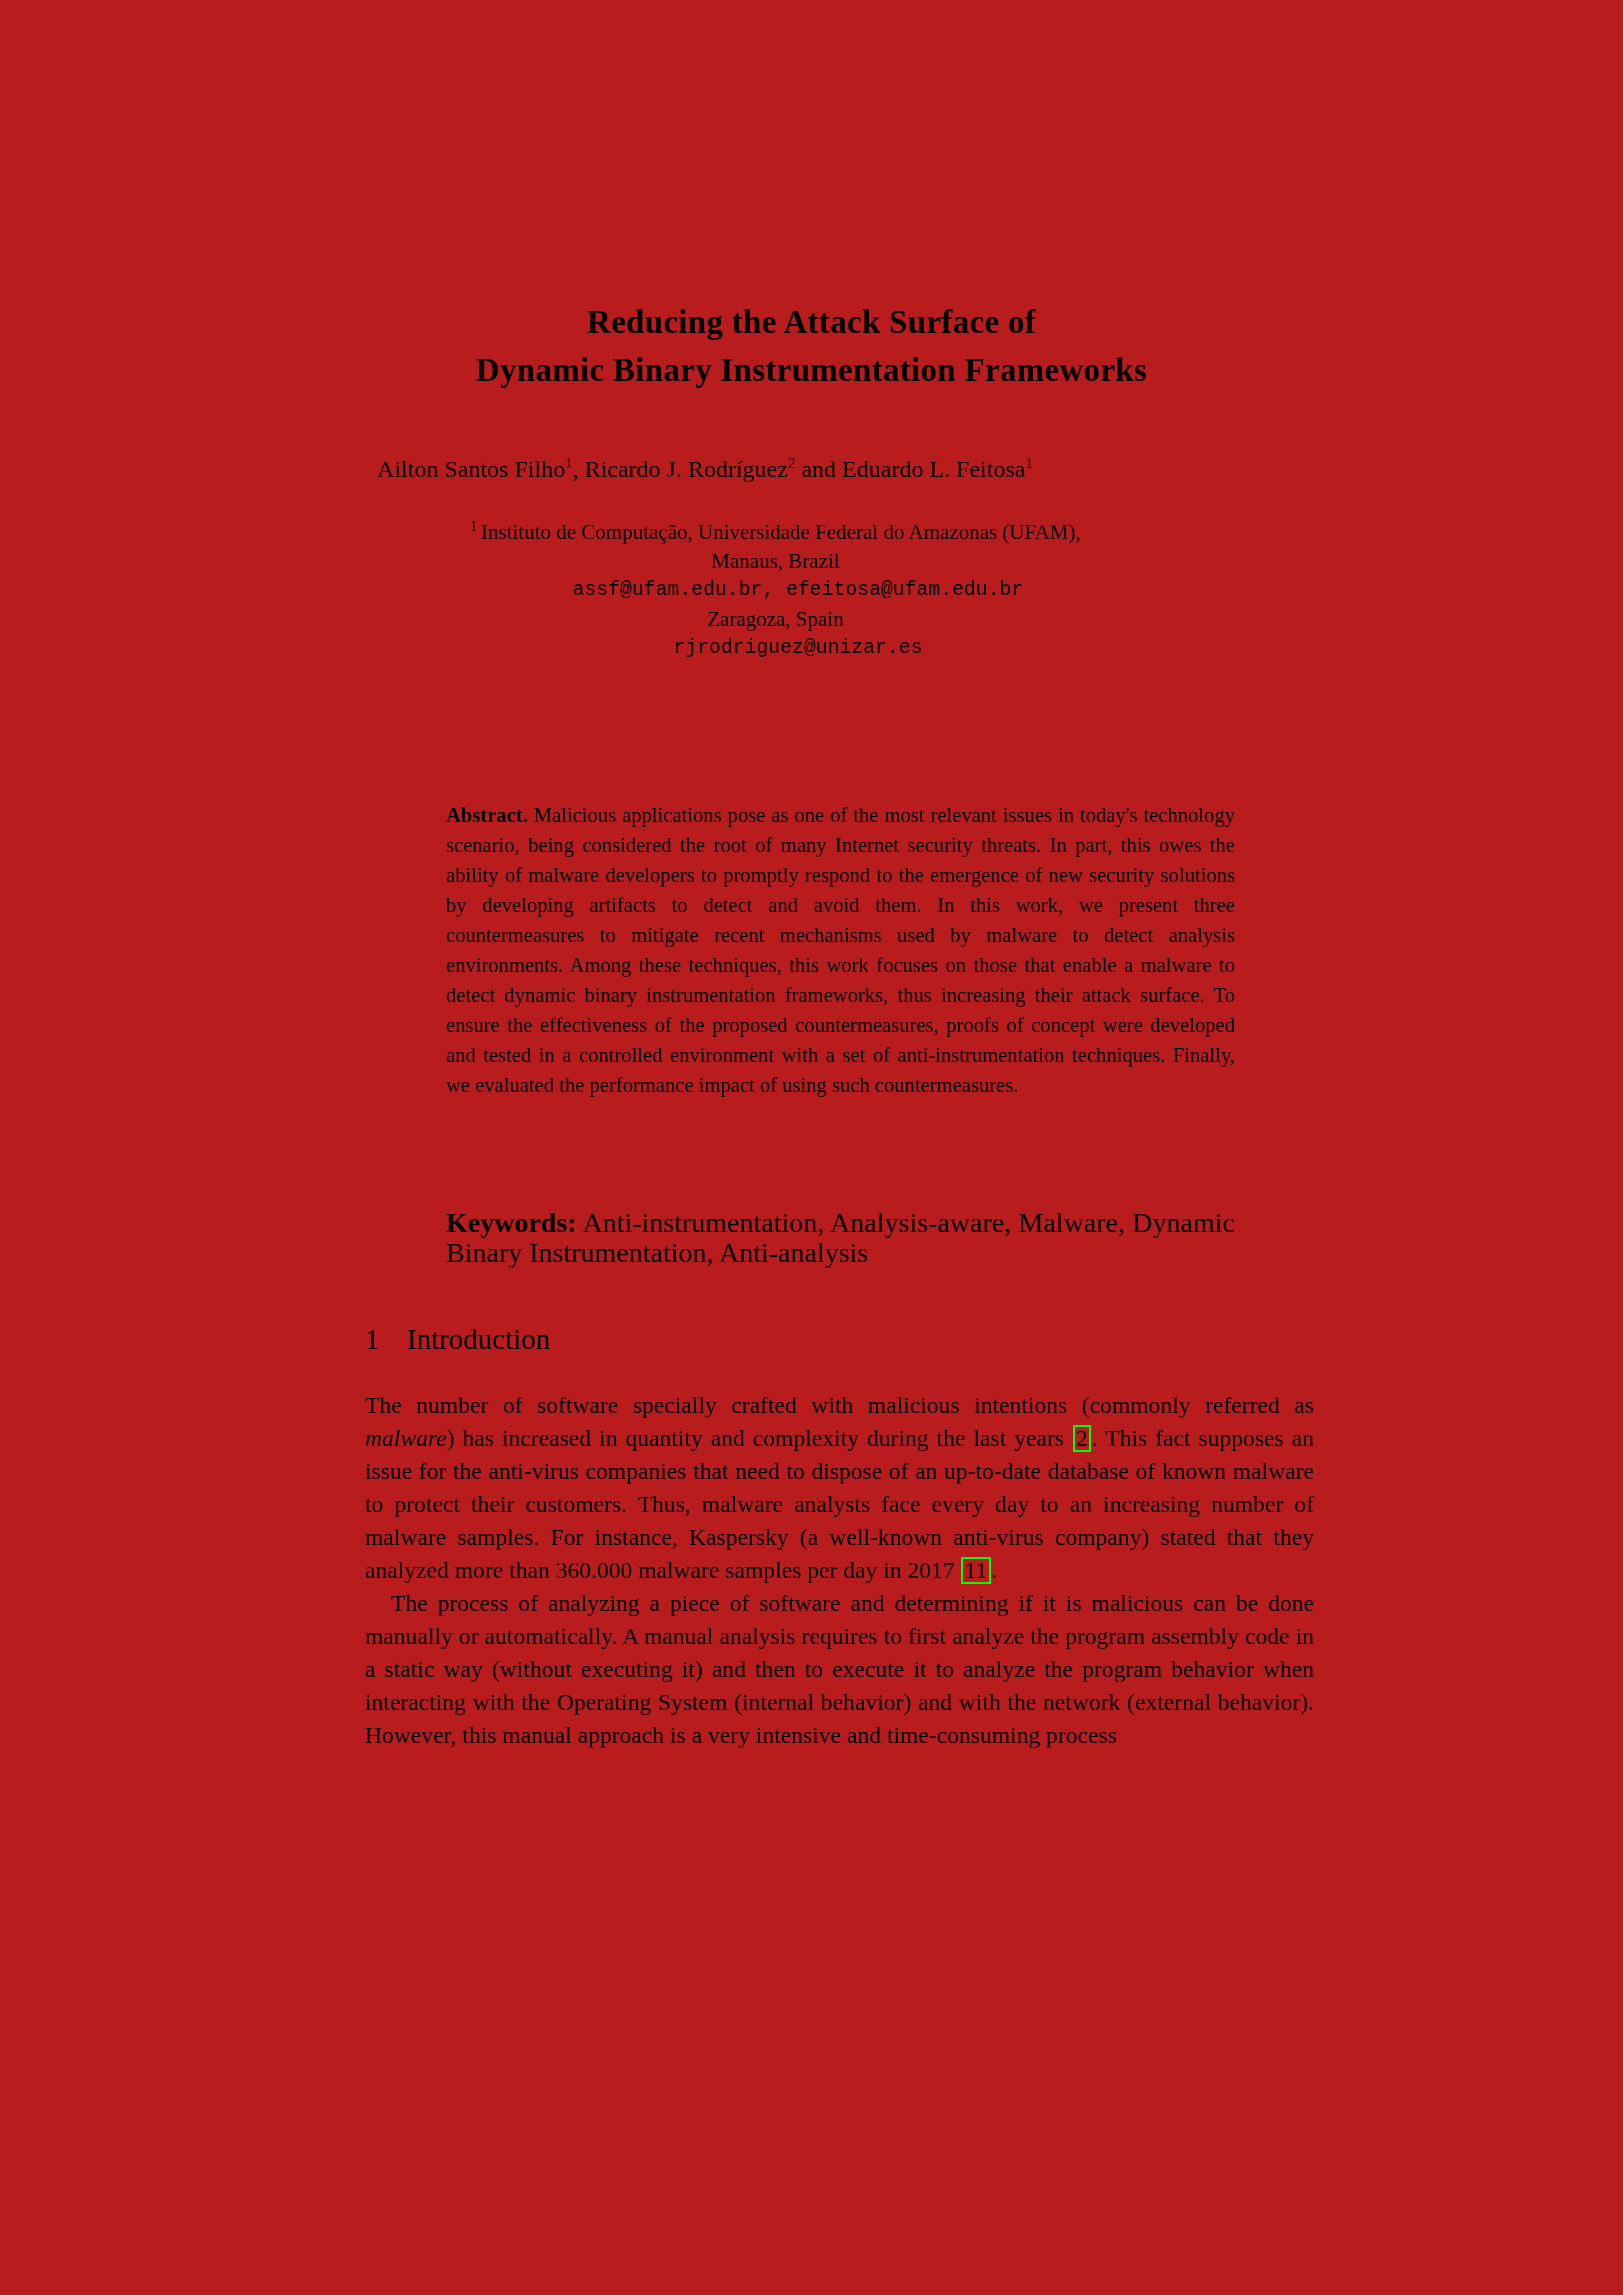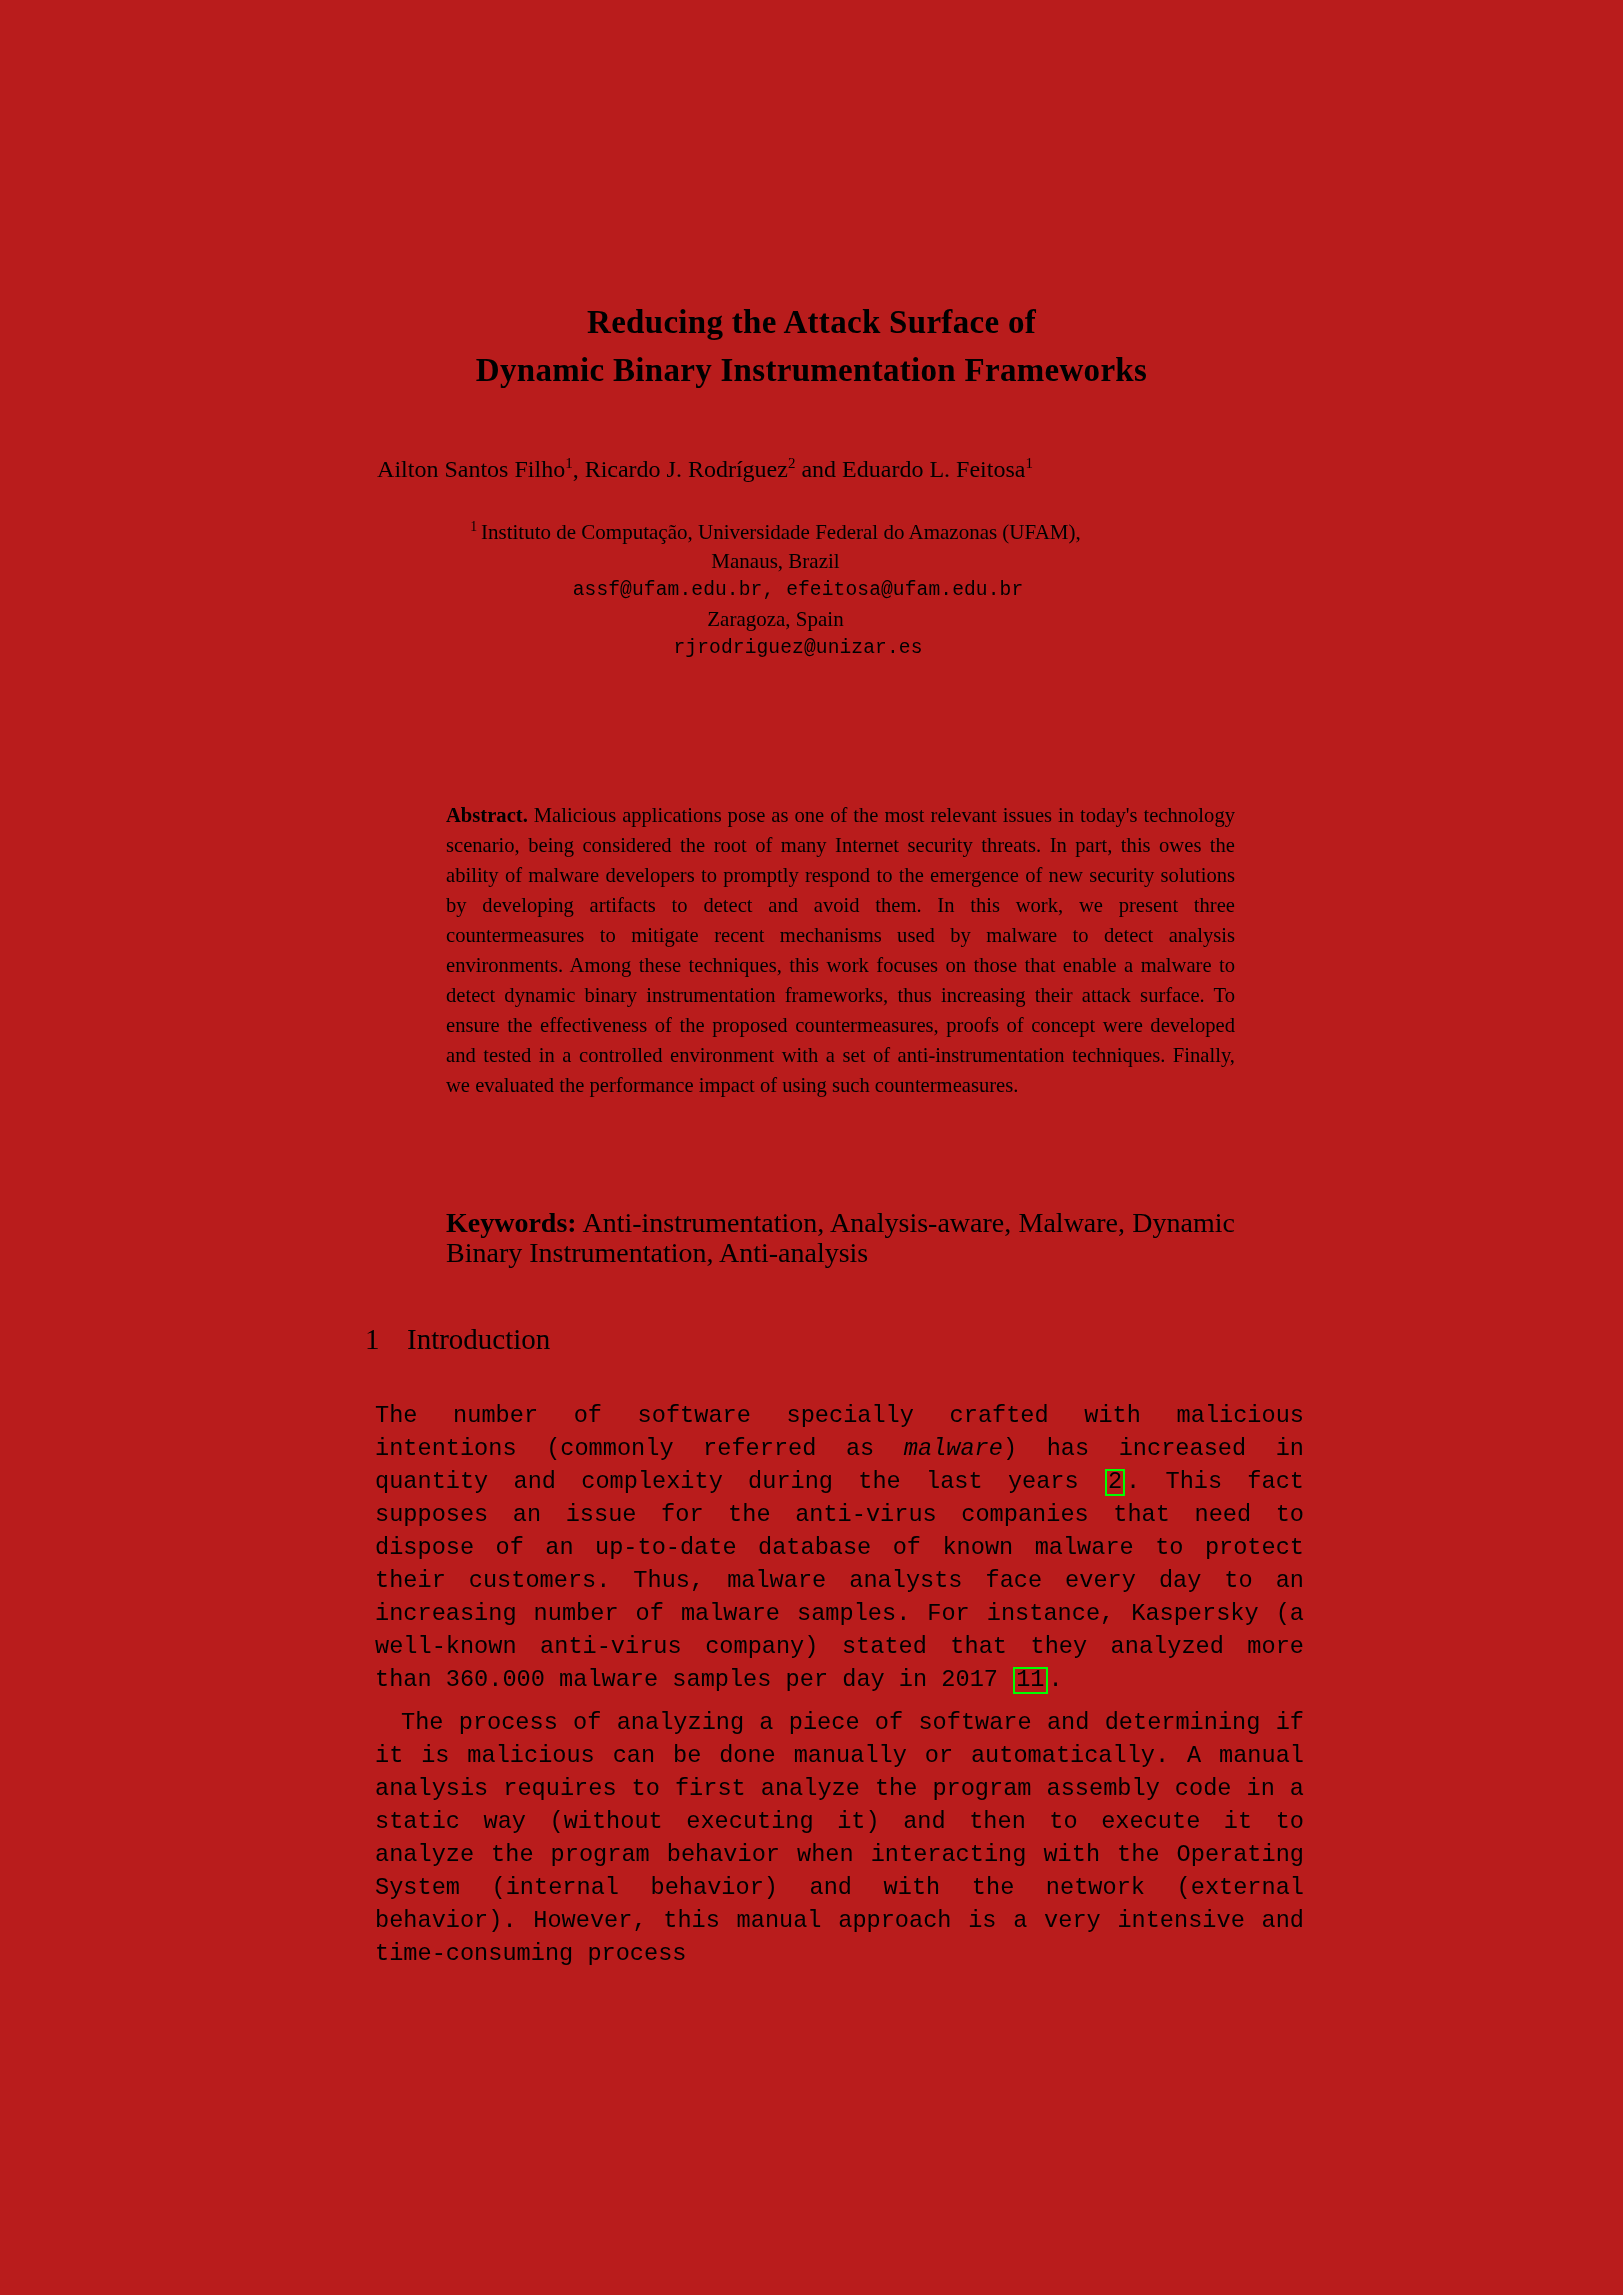--- a/index.html
+++ b/index.html
@@ -118,21 +118,21 @@
   .body-text {
     position: absolute;
     left: 365px;
     top: 1389px;
     width: 949px;
     font-size: 23.6px;
     line-height: 33px;
     text-align: justify;
     text-justify: inter-word;
   }
-  .body-text p { margin: 10px; font-family: Liberation Mono, monospace; }
+  .body-text p { margin: 0; }
   .body-text p.indent { text-indent: 26px; }
   .body-text i { font-style: italic; }
 
   .cite {
     display: inline-block;
     border: 2px solid #00ff00;
     padding: 0 1.3px;
     margin: 0 0.7px;
     line-height: 0.96;
     color: #000;

